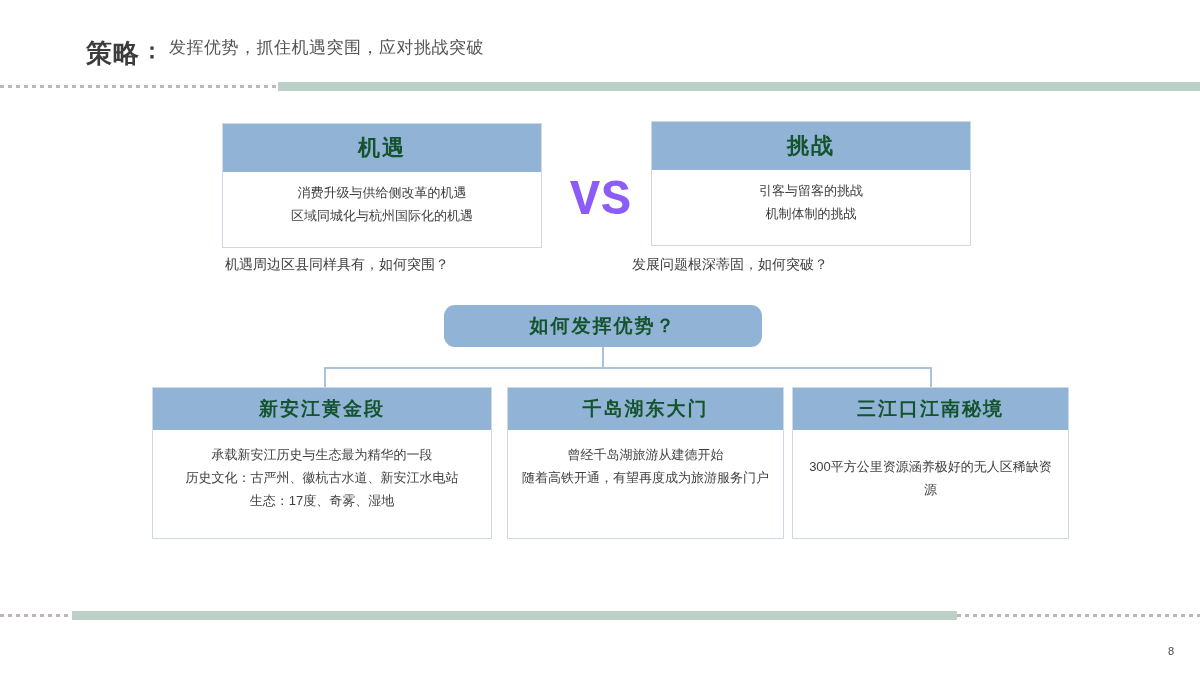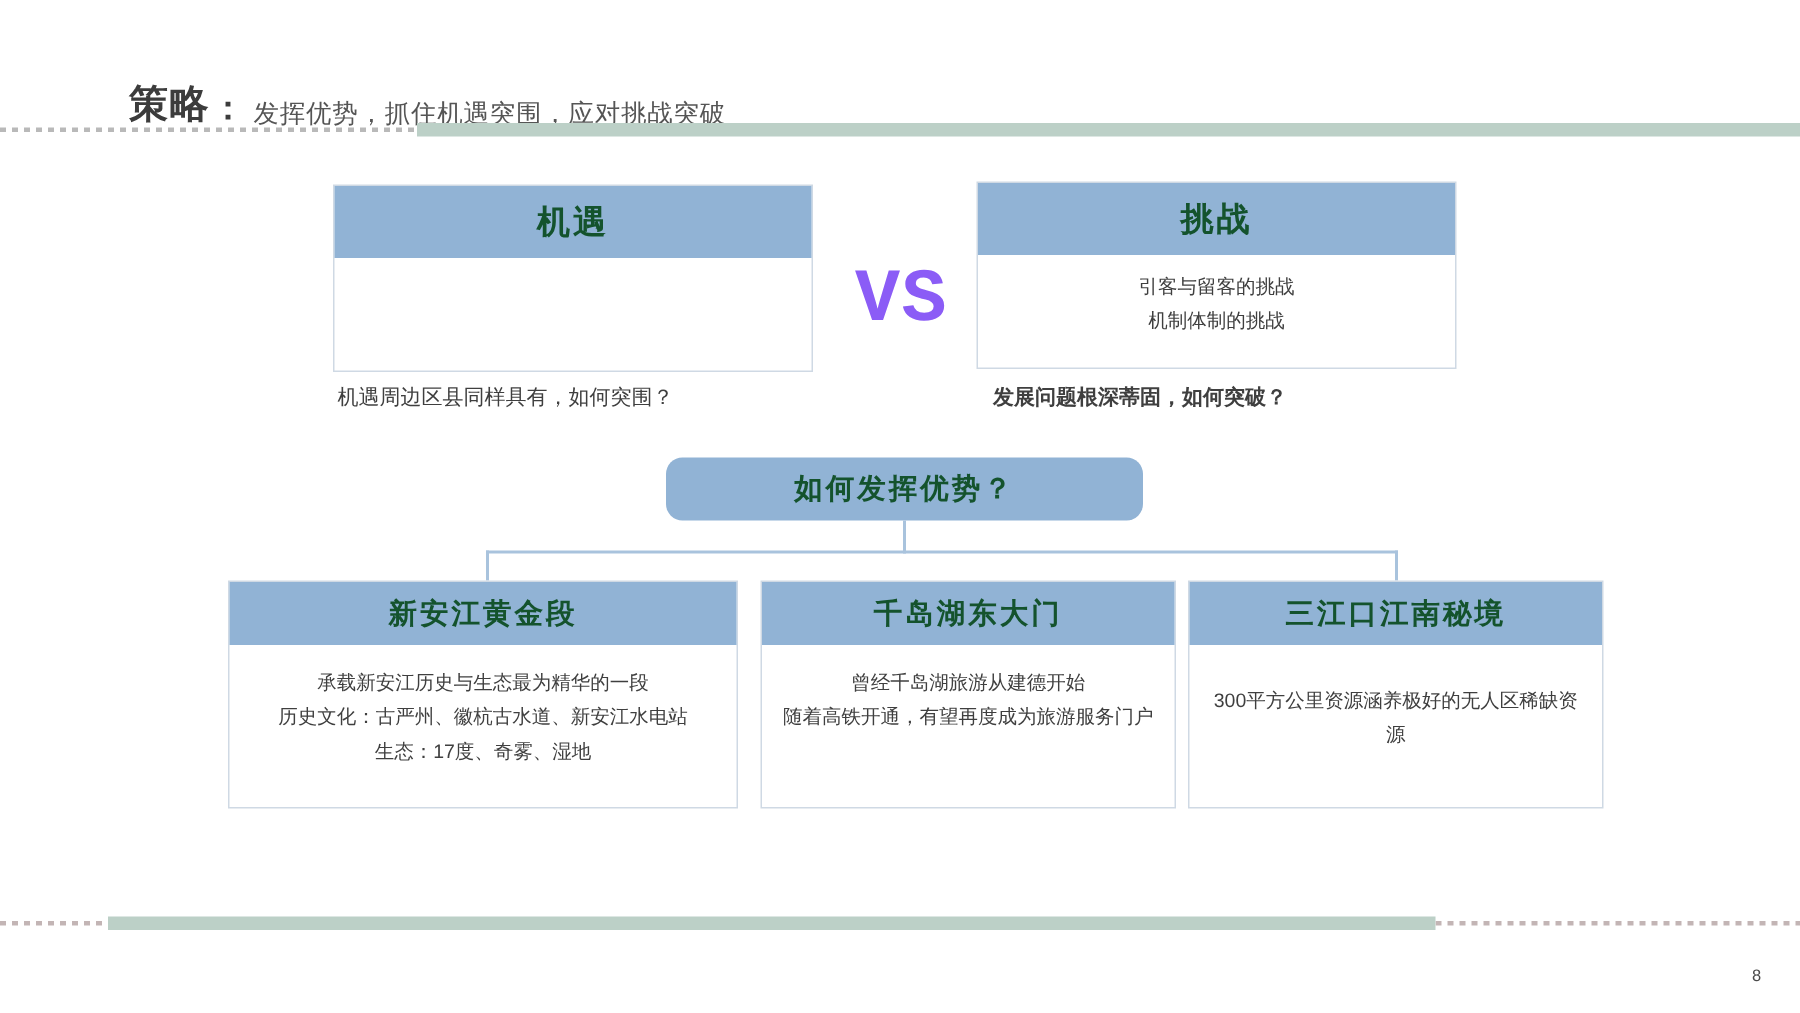--- a/index.html
+++ b/index.html
@@ -15,23 +15,22 @@
     font-family: "Liberation Sans", "DejaVu Sans", sans-serif;
     color: #404040;
   }
 
   
   .slide-title {
     position: absolute;
     left: 86px;
     top: 36px;
     display: flex;
-    align-items: flex-end;
+    align-items: flex-start;
     white-space: nowrap;
-    margin-top: 16px;
   }
   .slide-title .title-main {
     font-size: 26px;
     font-weight: bold;
     color: #3c3c3c;
     letter-spacing: 1px;
   }
   .slide-title .title-colon {
     font-size: 22px;
     font-weight: bold;
@@ -170,21 +169,21 @@
   }
 
   
   .caption {
     position: absolute;
     font-size: 14px;
     color: #3f3f3f;
     white-space: nowrap;
   }
   #caption-left  { left: 225px; top: 256px; }
-  #caption-right { left: 662px; top: 256px; font-weight: bold; }
+  #caption-right { left: 632px; top: 256px; }
 
   
   #card-question {
     left: 444px;
     top: 305px;
     width: 318px;
     height: 42px;
     border: none;
     background: transparent;
   }
@@ -235,20 +234,24 @@
   <span class="title-sub">发挥优势，抓住机遇突围，应对挑战突破</span>
 </div>
 
 <div class="divider-top">
   <div class="dotted-seg"></div>
   <div class="solid-seg"></div>
 </div>
 
 <div class="card card-vs" id="card-opportunity">
   <div class="card-header">机遇</div>
+  <div class="card-body">
+    <div class="line">消费升级与供给侧改革的机遇</div>
+    <div class="line">区域同城化与杭州国际化的机遇</div>
+  </div>
 </div>
 
 <div class="vs-label">VS</div>
 
 <div class="card card-vs" id="card-challenge">
   <div class="card-header">挑战</div>
   <div class="card-body">
     <div class="line">引客与留客的挑战</div>
     <div class="line">机制体制的挑战</div>
   </div>

